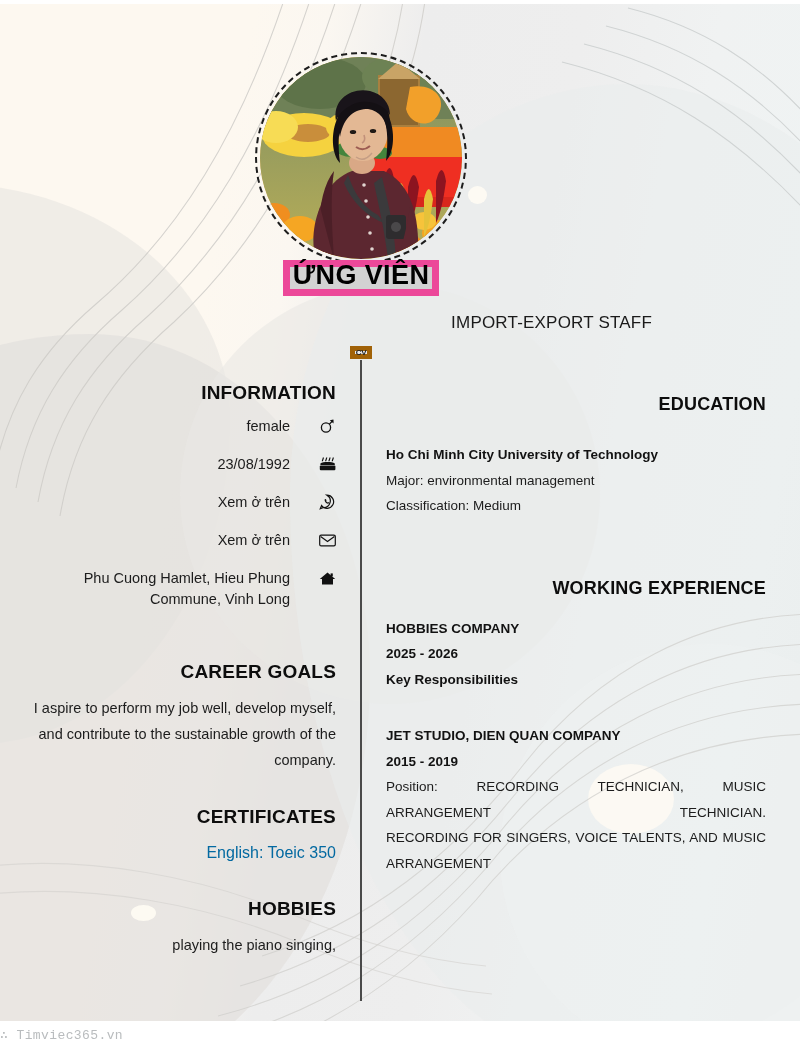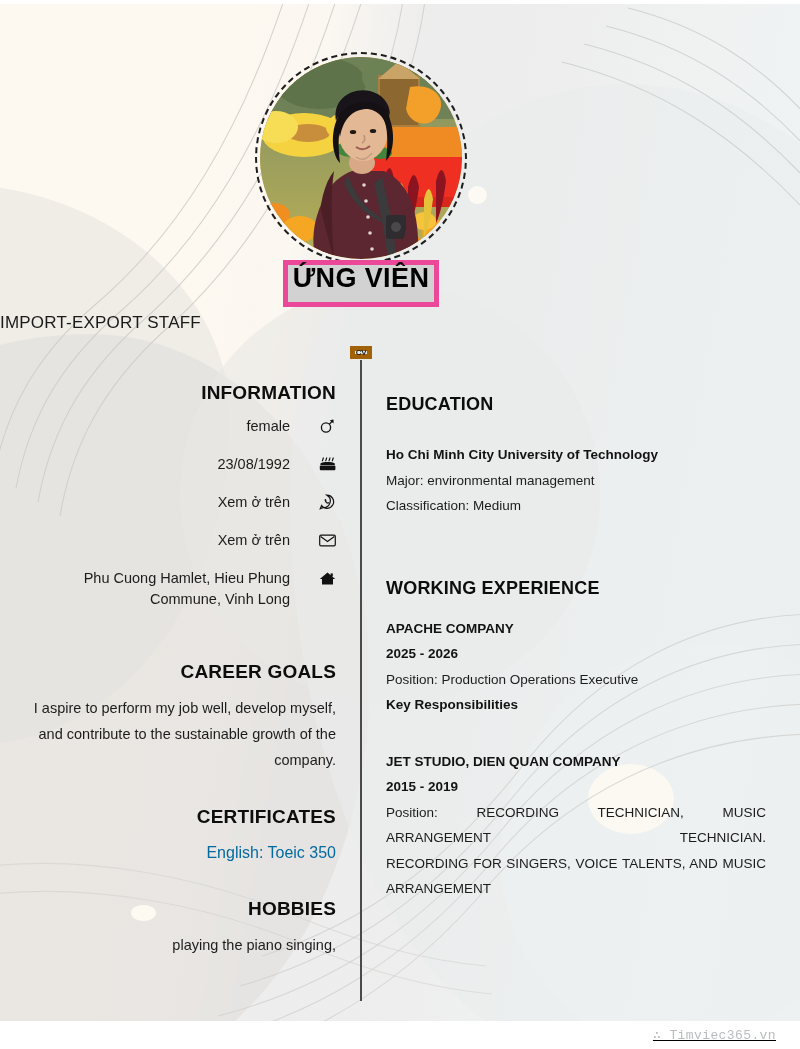--- a/index.html
+++ b/index.html
@@ -165,42 +165,42 @@
     overflow: hidden;
     background: #caa64e;
   }
   .avatar-photo svg { display: block; }
 
   .name-box {
     position: absolute;
     left: 283px;
     top: 256px;
     width: 156px;
-    height: 47px;
-    border: 5px solid #ec4899;
+    height: 36px;
+    border: 7px solid #ec4899;
     background: #d2d2d2;
     box-sizing: border-box;
     display: flex;
-    align-items: flex-start;
+    align-items: flex-end;
     justify-content: center;
   }
   .name-box .name-text {
     font-size: 27px;
     font-weight: bold;
     color: #000;
     letter-spacing: .4px;
     line-height: 1;
     white-space: nowrap;
   }
   .job-title {
     position: absolute;
     left: 0;
     top: 309px;
     width: 652px;
-    text-align: left;
+    text-align: right;
     font-size: 17px;
     color: #1a1a1a;
     letter-spacing: .2px;
   }
   .cv-badge {
     position: absolute;
     left: 350px;
     top: 342px;
     width: 22px;
     height: 13px;
@@ -250,20 +250,21 @@
     color: #0d0d0d;
     letter-spacing: .2px;
     margin: 0 0 12px 0;
   }
   .sec-head-right {
     font-size: 18px;
     font-weight: bold;
     color: #0d0d0d;
     letter-spacing: .2px;
     margin: 0 0 8px 0;
+    text-align: right;
   }
 
   
   .info-list { margin-top: 5px; }
   .info-row {
     display: flex;
     align-items: flex-start;
     justify-content: flex-end;
     gap: 28px;
     margin-bottom: 17px;
@@ -337,24 +338,23 @@
   }
   .exp-gap { height: 31px; }
   .work-head { margin-top: 59px; margin-bottom: 17px; }
 
   
   .footer {
     position: absolute;
     left: 0;
     top: 1025px;
     width: 800px;
-    text-align: right;
+    text-align: left;
     padding-right: 24px;
     box-sizing: border-box;
-    text-decoration: underline;
   }
   .footer-text {
     font-family: "Liberation Mono", "DejaVu Sans Mono", monospace;
     font-size: 13px;
     color: #b9bcbe;
     letter-spacing: .4px;
   }
 </style>
 </head>
 <body>
@@ -589,23 +589,22 @@
       <h2 class="sec-head-right">EDUCATION</h2>
       <div class="edu-body">
         <div class="r-bold">Ho Chi Minh City University of Technology</div>
         <div class="r-norm">Major: environmental management</div>
         <div class="r-norm">Classification: Medium</div>
       </div>
 
       <h2 class="sec-head-right work-head">WORKING EXPERIENCE</h2>
 
       <div class="exp-item">
-        <div class="r-bold">APACHE COMPANY</div>
+        <div class="r-bold">HOBBIES COMPANY</div>
         <div class="r-bold">2025 - 2026</div>
-        <div class="r-norm">Position: Production Operations Executive</div>
         <div class="r-bold">Key Responsibilities</div>
       </div>
 
       <div class="exp-gap"></div>
 
       <div class="exp-item">
         <div class="r-bold">JET STUDIO, DIEN QUAN COMPANY</div>
         <div class="r-bold">2015 - 2019</div>
         <div class="r-just">Position: RECORDING TECHNICIAN, MUSIC ARRANGEMENT TECHNICIAN.</div>
         <div class="r-just-last">RECORDING FOR SINGERS, VOICE TALENTS, AND MUSIC ARRANGEMENT</div>

